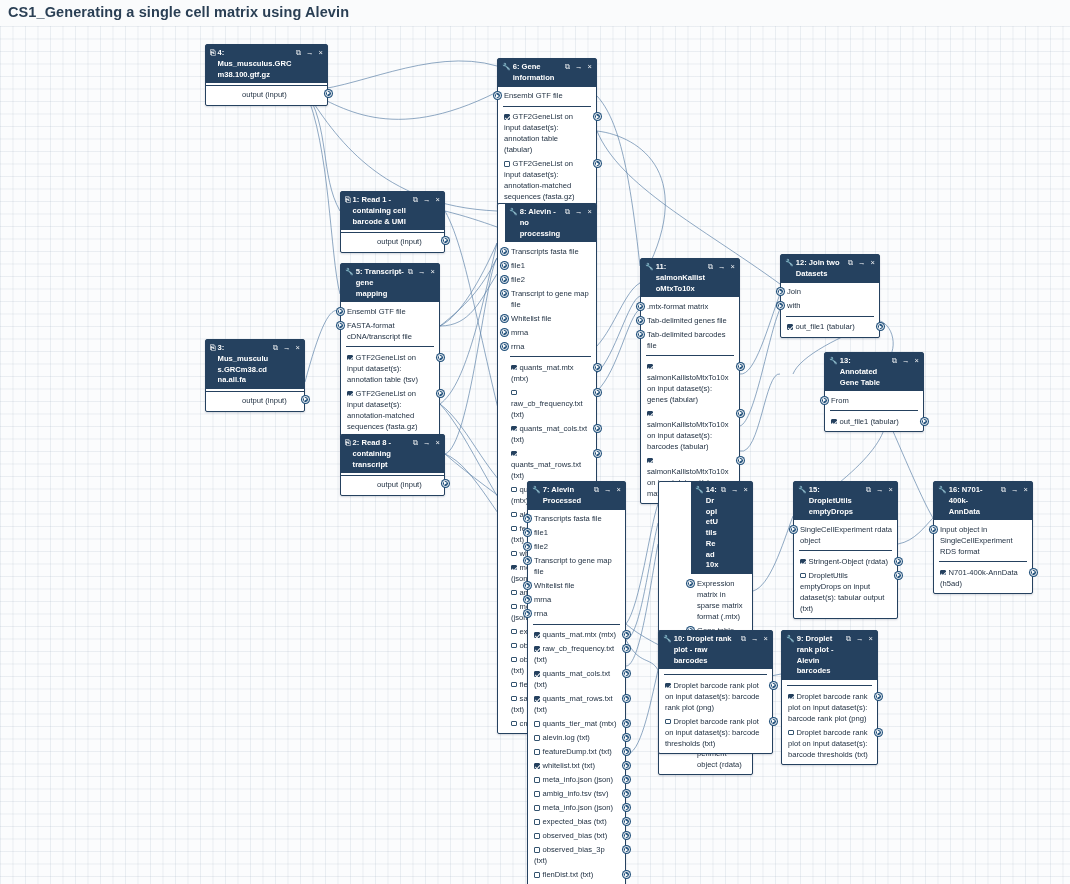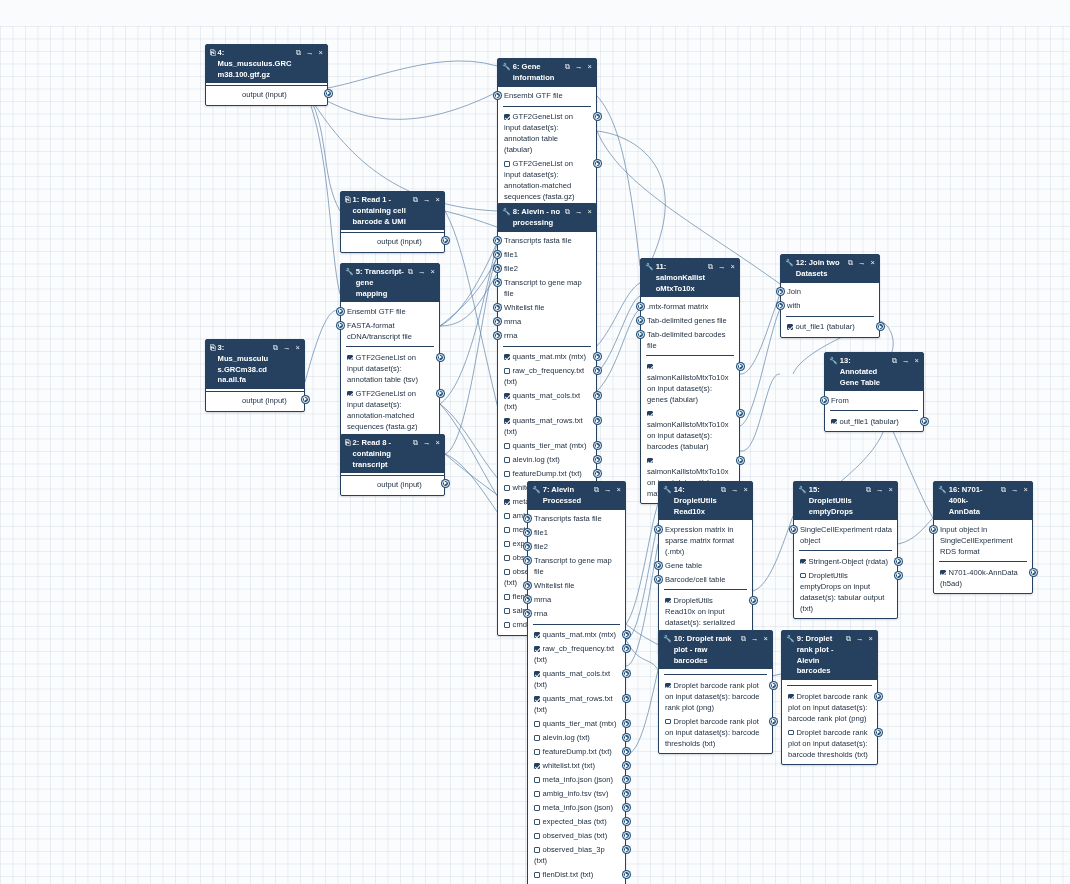--- a/index.html
+++ b/index.html
@@ -107,20 +107,21 @@
     transform: rotate(42deg);
   }
 
   .input-node .node-body { border-top: 0; }
   .input-node .row { padding-top: 2.5px; padding-bottom: 2.5px; padding-left: 36px; }
 </style>
 </head>
 <body>
 
 <div id="app">
+  <div id="page-title">CS1_Generating a single cell matrix using Alevin</div>
   <div id="canvas">
     <svg id="edges" viewBox="0 0 1070 858">
         <path d="M305,64 C350,66 430,20 497,40" fill="none" stroke="#5b7fa6" stroke-width="0.8" opacity="0.85"></path>
         <path d="M305,64 C340,80 390,120 497,66" fill="none" stroke="#5b7fa6" stroke-width="0.8" opacity="0.85"></path>
         <path d="M305,64 C330,100 320,150 340,185" fill="none" stroke="#5b7fa6" stroke-width="0.8" opacity="0.85"></path>
         <path d="M305,64 C335,110 380,180 497,185" fill="none" stroke="#5b7fa6" stroke-width="0.8" opacity="0.85"></path>
         <path d="M305,64 C330,120 330,230 340,268" fill="none" stroke="#5b7fa6" stroke-width="0.8" opacity="0.85"></path>
         <path d="M597,70 C620,95 630,150 640,240" fill="none" stroke="#5b7fa6" stroke-width="0.8" opacity="0.85"></path>
         <path d="M597,105 C640,110 700,150 640,257" fill="none" stroke="#5b7fa6" stroke-width="0.8" opacity="0.85"></path>
         <path d="M597,105 C620,160 700,200 780,258" fill="none" stroke="#5b7fa6" stroke-width="0.8" opacity="0.85"></path>
@@ -196,21 +197,21 @@
               <span>⧉</span>
               <span>→</span>
               <span>×</span>
             </span>
           </div>
           <div class="node-body">
             <div style="height: 1px; background: rgb(37, 65, 95); margin: 0px;"></div>
             <div class="row out"><span>output (input)</span><span class="term out"></span></div>
           </div>
         </div>
-        <div class="node" style="left: 497px; top: 177px; width: 100px;">
+        <div class="node" style="left: 497px; top: 177px; width: 100px; padding-left: 7px;">
           <div class="node-header">
             <span class="hdr-icon">🔧</span>
             <span class="hdr-title">8: Alevin - no processing</span>
             <span class="hdr-actions">
               <span>⧉</span>
               <span>→</span>
               <span>×</span>
             </span>
           </div>
           <div class="node-body">
@@ -372,21 +373,21 @@
               <span>→</span>
               <span>×</span>
             </span>
           </div>
           <div class="node-body">
             <div class="row in"><span class="term in"></span><span>From</span></div>
             <div class="divider"></div>
             <div class="row out chk"><span class="cb on"></span><span>out_file1 (tabular)</span><span class="term out"></span></div>
           </div>
         </div>
-        <div class="node" style="left: 658px; top: 455px; width: 95px;">
+        <div class="node" style="left: 658px; top: 455px; width: 95px; padding-left: 32px;">
           <div class="node-header">
             <span class="hdr-icon">🔧</span>
             <span class="hdr-title">14: DropletUtils Read10x</span>
             <span class="hdr-actions">
               <span>⧉</span>
               <span>→</span>
               <span>×</span>
             </span>
           </div>
           <div class="node-body">

